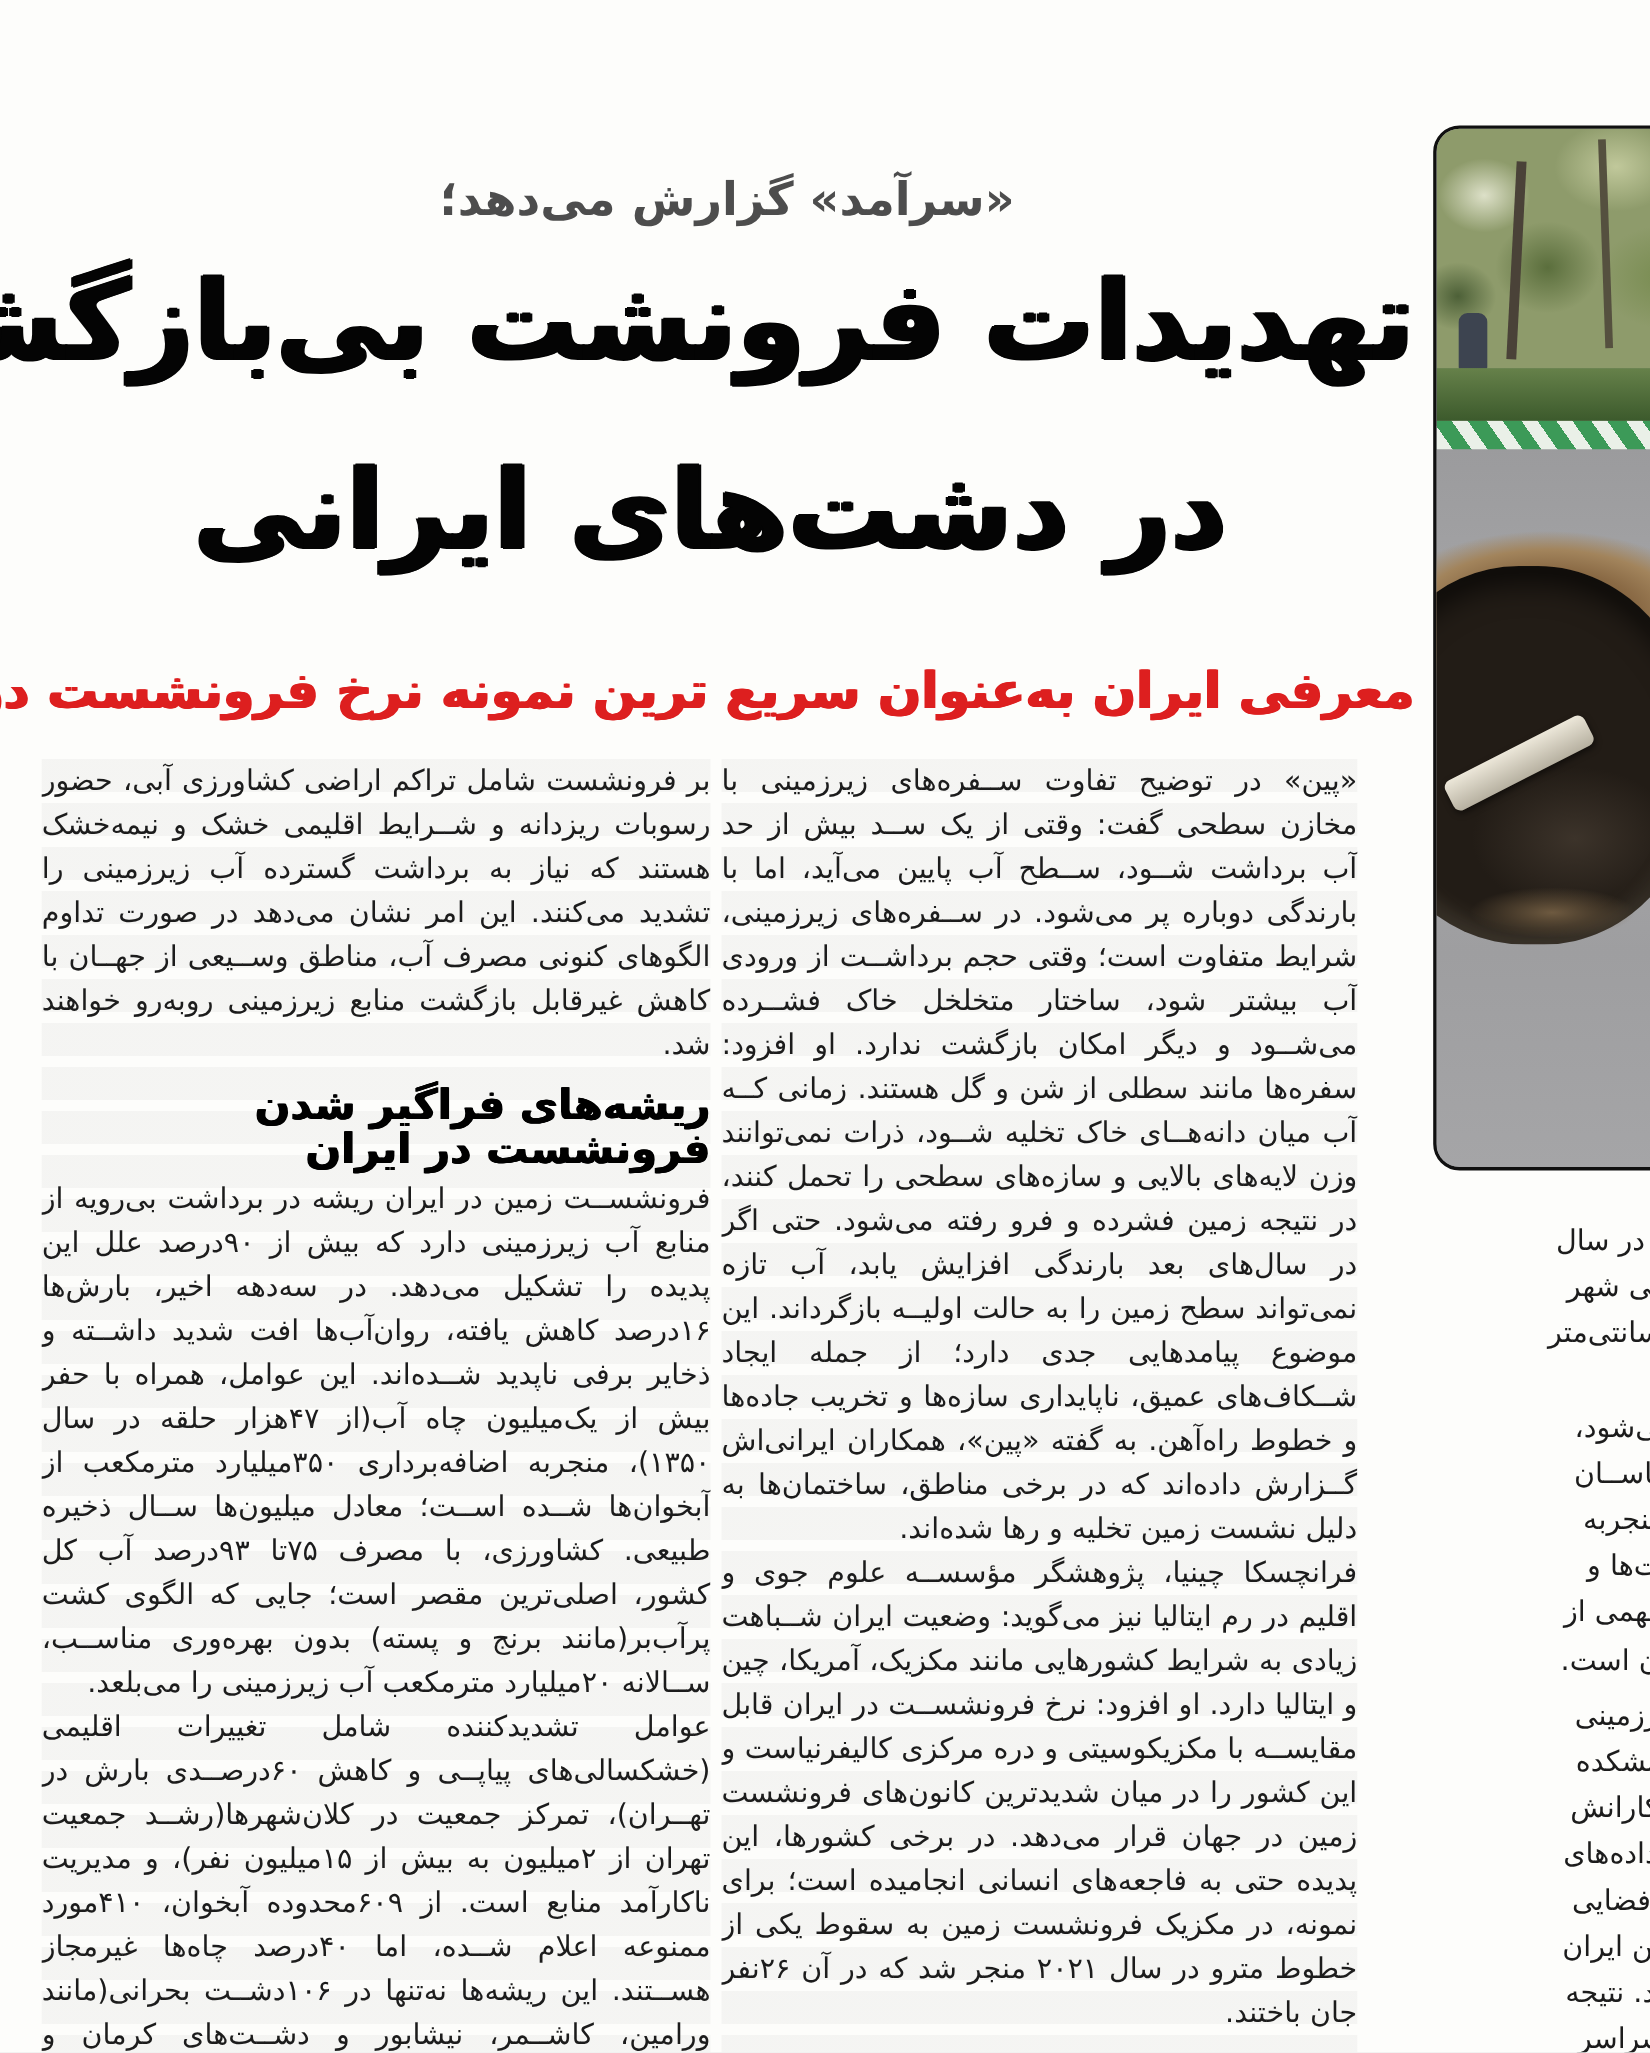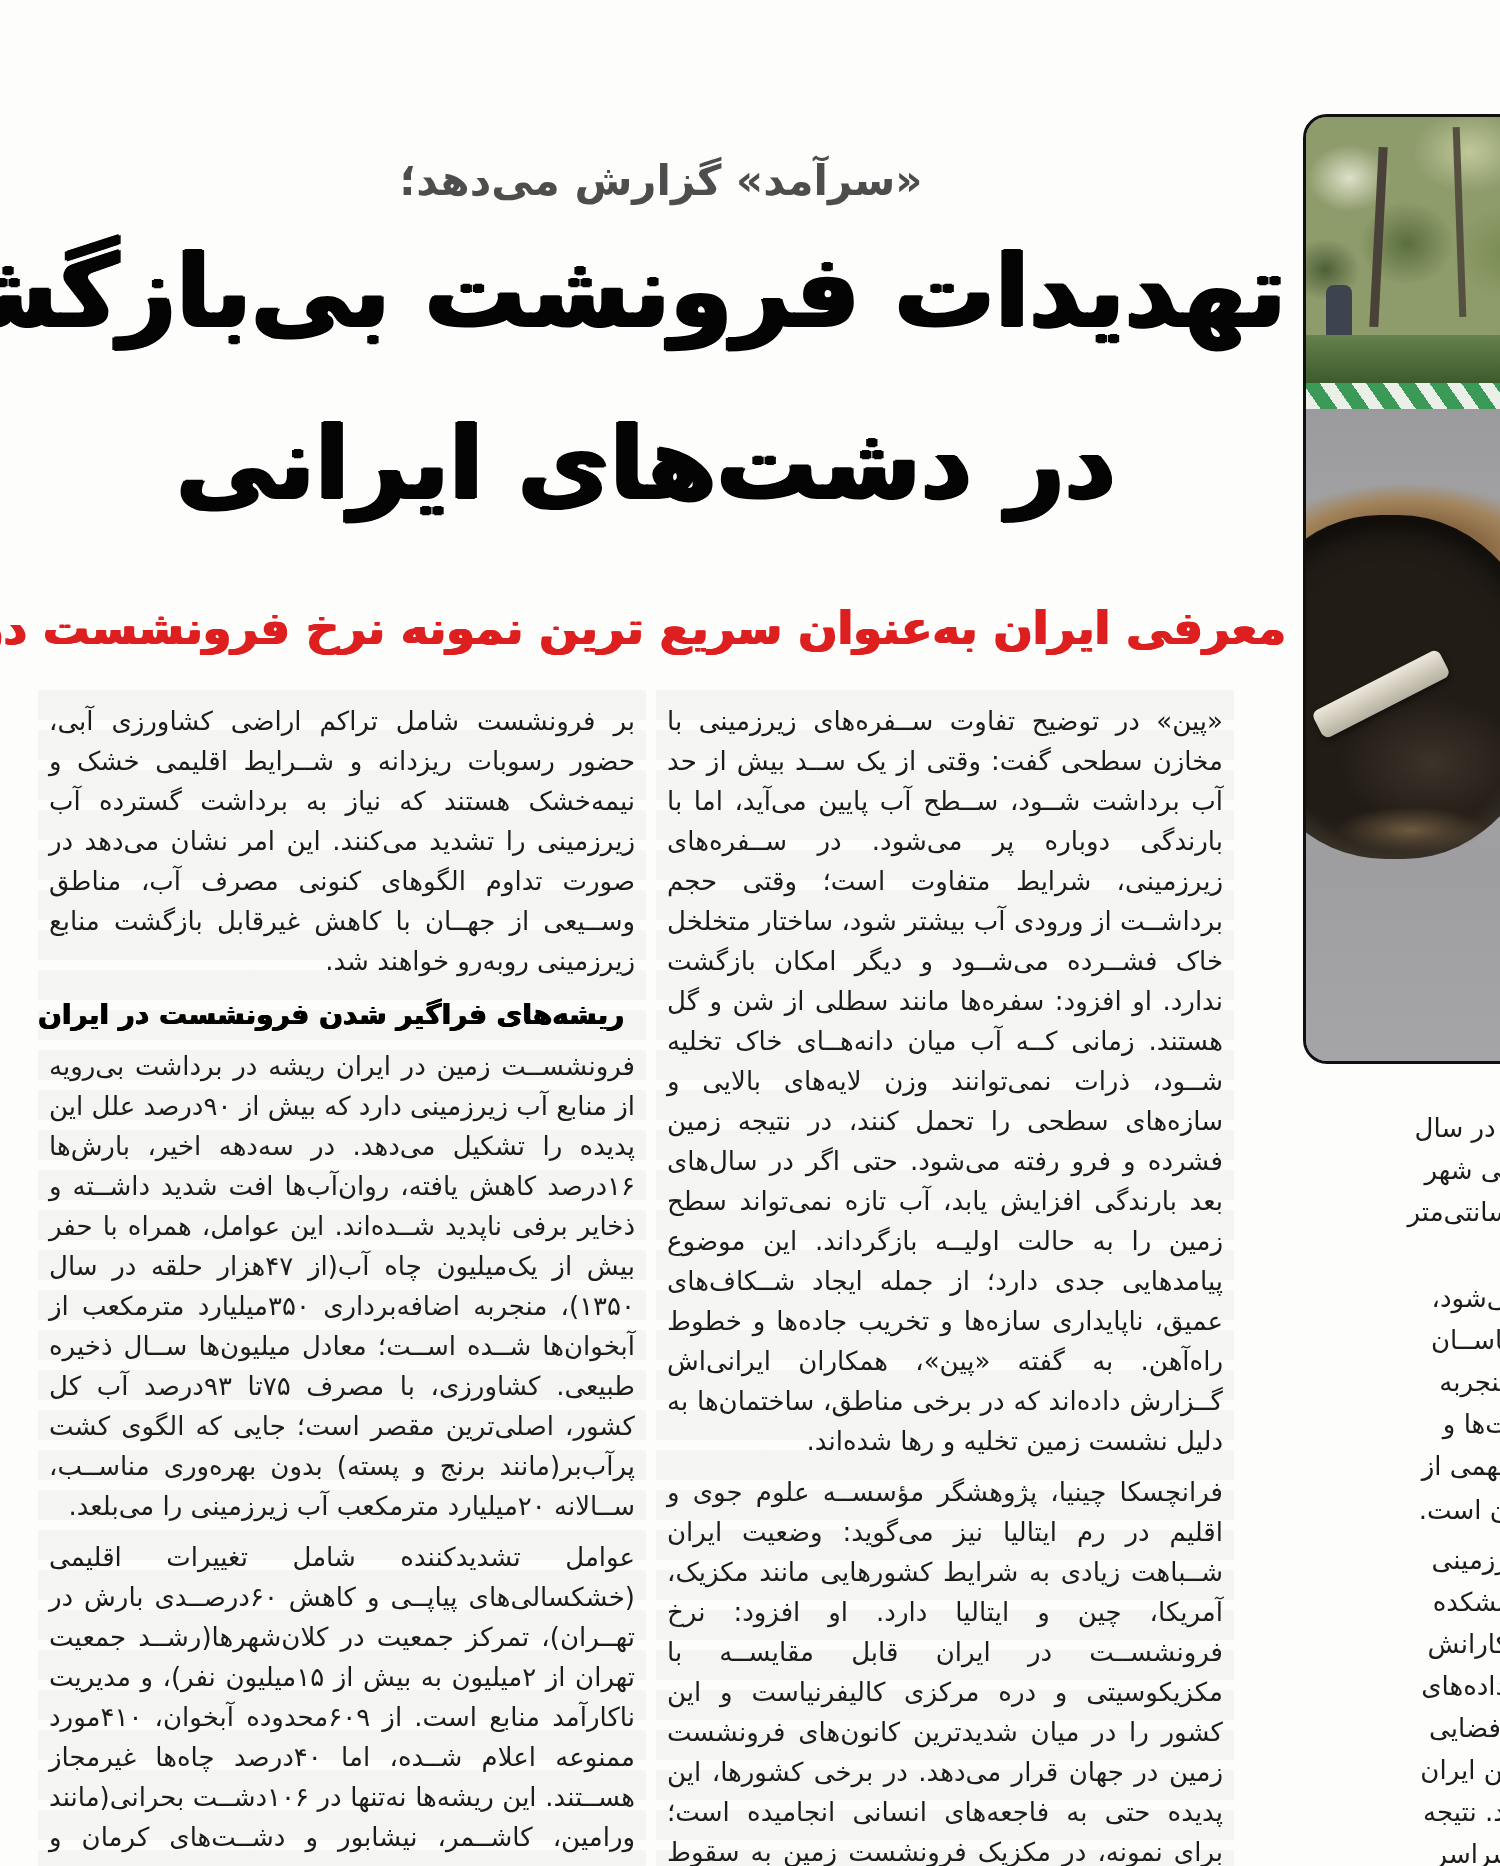--- a/index.html
+++ b/index.html
@@ -29,25 +29,25 @@
     position:absolute;top:586px;left:30px;width:1280px;height:84px;
     text-align:center;font-weight:bold;font-size:46px;line-height:84px;
     white-space:nowrap;
     text-shadow:1px 0 0 currentColor,-1px 0 0 currentColor;
   }
   .col{
     position:absolute;top:690px;height:1176px;overflow:hidden;
     font-size:26px;line-height:40px;text-align:justify;
     background-image:repeating-linear-gradient(to bottom, rgba(110,110,110,0.06) 0 30px, rgba(0,0,0,0) 30px 40px);
   }
-  .col p{margin:11px;padding:0;}
+  .col p{margin:0;padding:0;}
   .col-left{left:62px;width:608px;}
   .col-mid{left:680px;width:578px;}
   .col-subhead{
-    margin:14px 0 6px;text-align:left;font-size:28px;font-weight:bold;color:#000;
+    margin:14px 0 6px;text-align:right;font-size:38px;font-weight:bold;color:#000;
     text-shadow:.6px 0 0 currentColor,-.6px 0 0 currentColor;
   }
   .trunc-line{
     position:absolute;left:1330px;width:300px;
     font-size:26px;line-height:40px;white-space:nowrap;direction:rtl;
   }
   
   .photo{
     position:absolute;top:114px;left:1327px;width:240px;height:944px;
     border:3px solid #101010;border-radius:24px;overflow:hidden;

